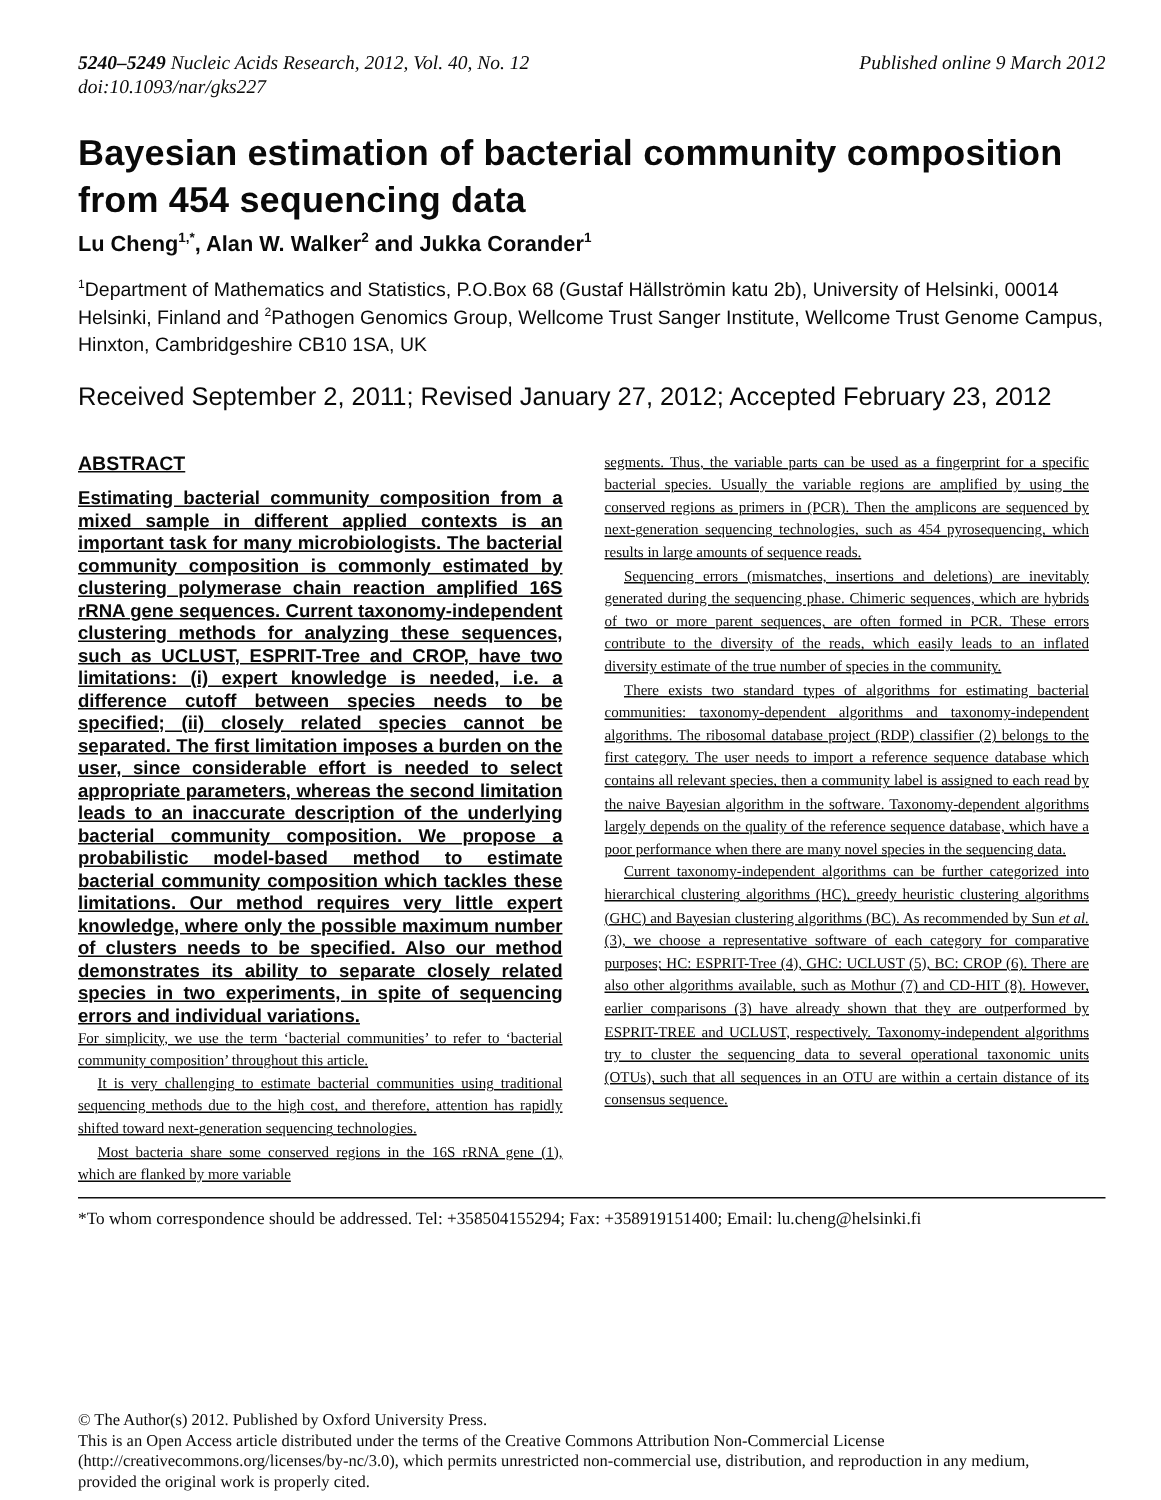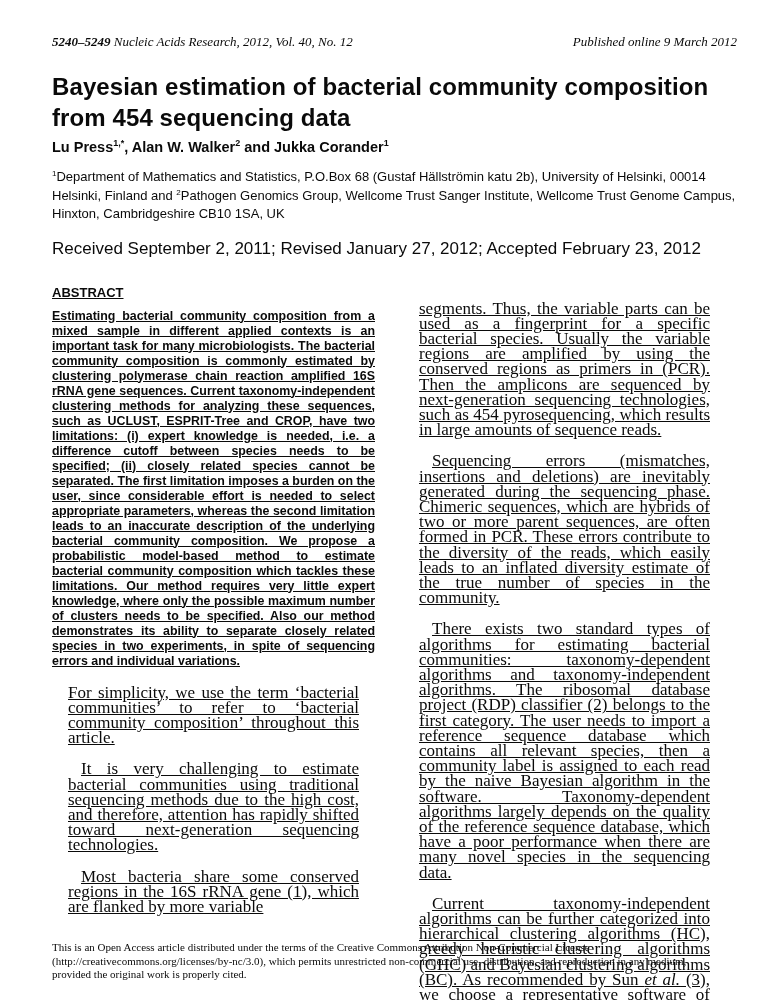--- a/index.html
+++ b/index.html
@@ -57,24 +57,24 @@
   .intro-heading { margin-top: 17px; }
   .abstract-text {
     font-family: "Liberation Sans", sans-serif;
     font-weight: bold;
     font-size: 12.4px;
     line-height: 15px;
     text-align: justify;
     margin: 0;
   }
   .body-text {
-    font-size: 17px;
+    font-size: 10px;
     line-height: 15.2px;
     text-align: justify;
-    margin: 16px;
+    margin: 0;
   }
   .indent { text-indent: 13px; }
   
   .foot-rule { border: none; border-top: 1.6px solid #111; margin: 7px 0 0 0; }
   .footnote { font-size: 11.5px; line-height: 14px; margin: 7px 0 0 0; }
   .pagefooter {
     position: absolute;
     left: 52px; right: 52px; top: 941px;
     font-size: 11px; line-height: 13.5px;
   }
@@ -86,25 +86,26 @@
 <div class="page">
 
   <div class="jheader">
     <div class="row">
       <div>
         <span class="pages">5240–5249</span>
         <span>Nucleic Acids Research, 2012, Vol. 40, No. 12</span>
       </div>
       <div>Published online 9 March 2012</div>
     </div>
+    <div>doi:10.1093/nar/gks227</div>
   </div>
 
   <h1 class="title">Bayesian estimation of bacterial community composition from 454 sequencing data</h1>
 
-  <div class="authors"><span>Lu Press</span><sup>1,*</sup><span>, </span><span>Alan W. Walker</span><sup>2</sup><span> and </span><span>Jukka Corander</span><sup>1</sup></div>
+  <div class="authors"><span>Lu Cheng</span><sup>1,*</sup><span>, </span><span>Alan W. Walker</span><sup>2</sup><span> and </span><span>Jukka Corander</span><sup>1</sup></div>
 
   <p class="affil"><sup>1</sup><span>Department of Mathematics and Statistics, P.O.Box 68 (Gustaf Hällströmin katu 2b), University of Helsinki, 00014 Helsinki, Finland and </span><sup>2</sup><span>Pathogen Genomics Group, Wellcome Trust Sanger Institute, Wellcome Trust Genome Campus, Hinxton, Cambridgeshire CB10 1SA, UK</span></p>
 
   <p class="received">Received September 2, 2011; Revised January 27, 2012; Accepted February 23, 2012</p>
 
   <div class="columns">
     <div class="col">
       <h2 class="sect-heading">ABSTRACT</h2>
       <p class="abstract-text">Estimating bacterial community composition from a mixed sample in different applied contexts is an important task for many microbiologists. The bacterial community composition is commonly estimated by clustering polymerase chain reaction amplified 16S rRNA gene sequences. Current taxonomy-independent clustering methods for analyzing these sequences, such as UCLUST, ESPRIT-Tree and CROP, have two limitations: (i) expert knowledge is needed, i.e. a difference cutoff between species needs to be specified; (ii) closely related species cannot be separated. The first limitation imposes a burden on the user, since considerable effort is needed to select appropriate parameters, whereas the second limitation leads to an inaccurate description of the underlying bacterial community composition. We propose a probabilistic model-based method to estimate bacterial community composition which tackles these limitations. Our method requires very little expert knowledge, where only the possible maximum number of clusters needs to be specified. Also our method demonstrates its ability to separate closely related species in two experiments, in spite of sequencing errors and individual variations.</p>
       <p class="body-text">For simplicity, we use the term ‘bacterial communities’ to refer to ‘bacterial community composition’ throughout this article.</p>
@@ -116,16 +117,17 @@
       <p class="body-text indent">Sequencing errors (mismatches, insertions and deletions) are inevitably generated during the sequencing phase. Chimeric sequences, which are hybrids of two or more parent sequences, are often formed in PCR. These errors contribute to the diversity of the reads, which easily leads to an inflated diversity estimate of the true number of species in the community.</p>
       <p class="body-text indent">There exists two standard types of algorithms for estimating bacterial communities: taxonomy-dependent algorithms and taxonomy-independent algorithms. The ribosomal database project (RDP) classifier (2) belongs to the first category. The user needs to import a reference sequence database which contains all relevant species, then a community label is assigned to each read by the naive Bayesian algorithm in the software. Taxonomy-dependent algorithms largely depends on the quality of the reference sequence database, which have a poor performance when there are many novel species in the sequencing data.</p>
       <p class="body-text indent"><span>Current taxonomy-independent algorithms can be further categorized into hierarchical clustering algorithms (HC), greedy heuristic clustering algorithms (GHC) and Bayesian clustering algorithms (BC). As recommended by Sun </span><em>et al.</em><span> (3), we choose a representative software of each category for comparative purposes; HC: ESPRIT-Tree (4), GHC: UCLUST (5), BC: CROP (6). There are also other algorithms available, such as Mothur (7) and CD-HIT (8). However, earlier comparisons (3) have already shown that they are outperformed by ESPRIT-TREE and UCLUST, respectively. Taxonomy-independent algorithms try to cluster the sequencing data to several operational taxonomic units (OTUs), such that all sequences in an OTU are within a certain distance of its consensus sequence.</span></p>
     </div>
   </div>
 
   <hr class="foot-rule">
   <p class="footnote">*To whom correspondence should be addressed. Tel: +358504155294; Fax: +358919151400; Email: lu.cheng@helsinki.fi</p>
 
   <div class="pagefooter">
+    <p>© The Author(s) 2012. Published by Oxford University Press.</p>
     <p>This is an Open Access article distributed under the terms of the Creative Commons Attribution Non-Commercial License (http://creativecommons.org/licenses/by-nc/3.0), which permits unrestricted non-commercial use, distribution, and reproduction in any medium, provided the original work is properly cited.</p>
   </div>
 
 </div>
 
 </body></html>

